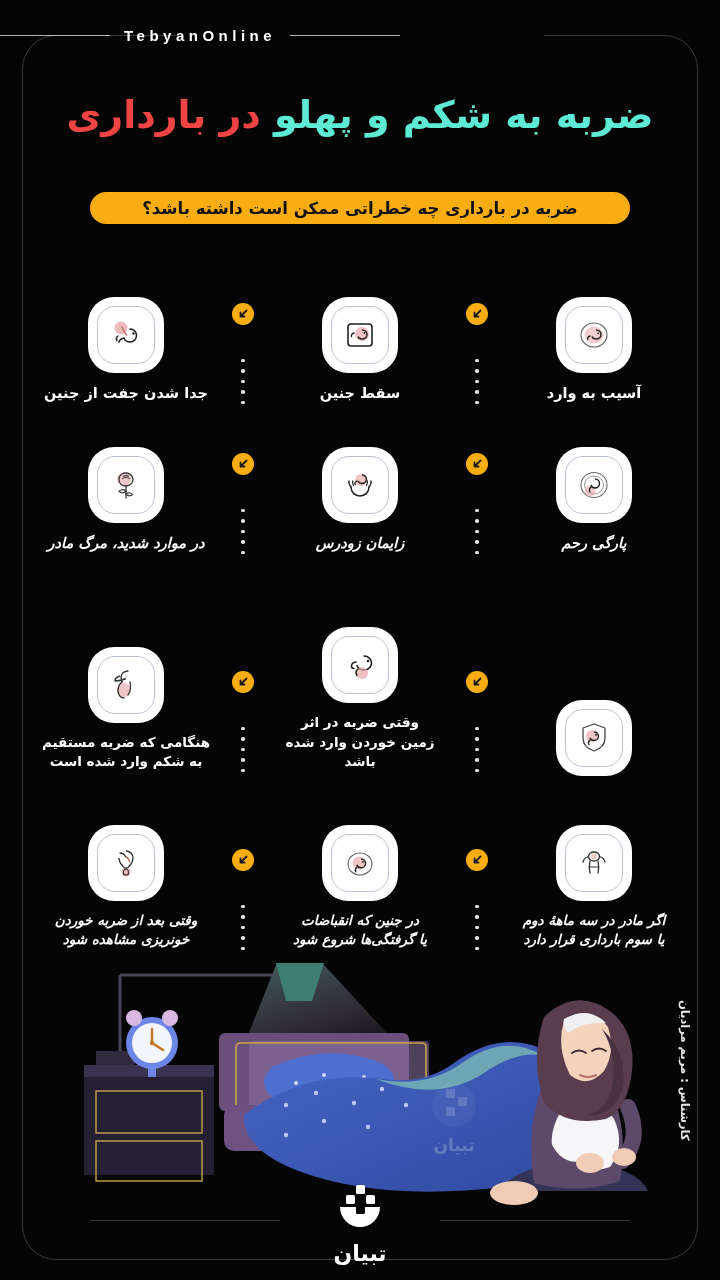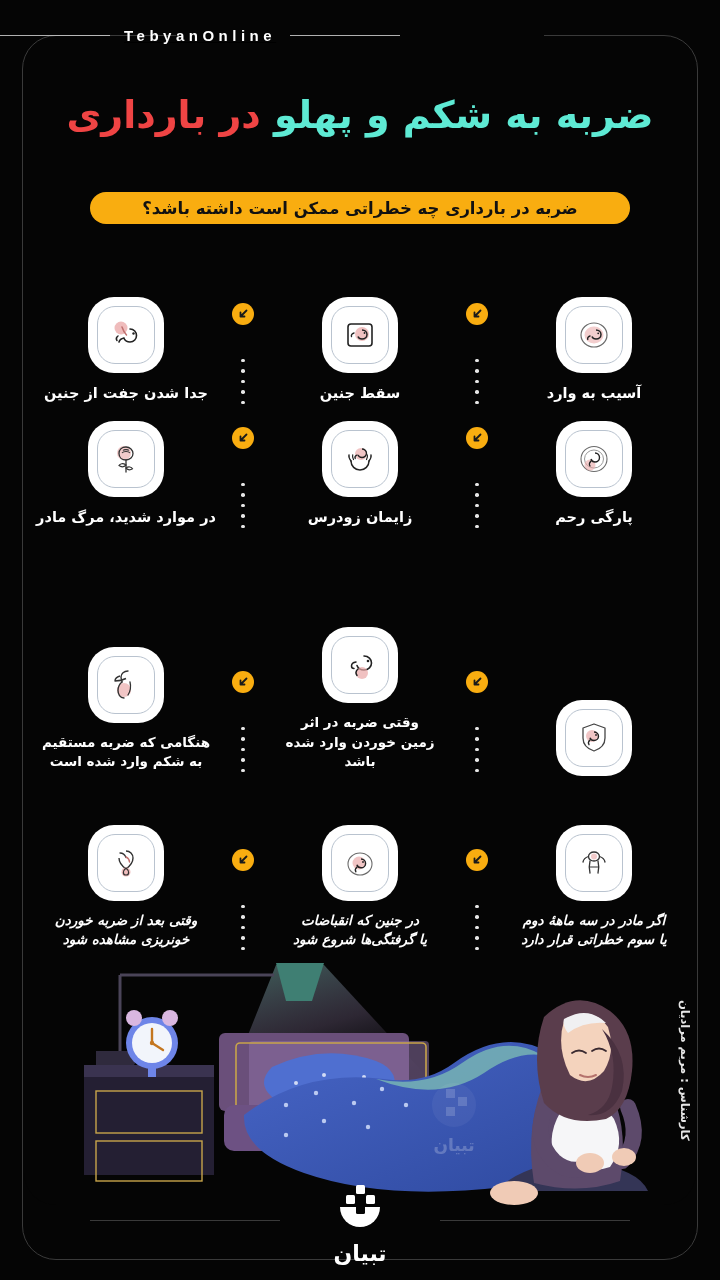--- a/index.html
+++ b/index.html
@@ -94,21 +94,21 @@
     left: 36px; right: 36px;
     height: 150px;
     display: flex;
     flex-direction: row-reverse;
     align-items: flex-end;
     justify-content: space-between;
     z-index: 4;
     direction: rtl;
   }
   #row-1 { top: 254px; }
-  #row-2 { top: 378px; }
+  #row-2 { top: 404px; font-style: italic; }
   #row-3 { top: 622px; }
   #row-4 { top: 800px; font-style: italic; }
 
   .cell {
     width: 180px;
     display: flex; flex-direction: column; align-items: center;
   }
   .icon-badge {
     width: 68px; height: 68px;
     background: #ffffff;
@@ -535,21 +535,21 @@
           <svg viewBox="0 0 40 40">
             <path d="M20 9c-3 0-5.5 2-5.5 4.5S17 18 20 18s5.5-2 5.5-4.5S23 9 20 9z" fill="none" stroke="#333" stroke-width="1.3"></path>
             <circle cx="20" cy="13.5" r="3" fill="#eaa6a6" opacity=".6"></circle>
             <path d="M14.5 13.5c-3 1-5 3-5.5 5.5M25.5 13.5c3 1 5 3 5.5 5.5" fill="none" stroke="#333" stroke-width="1.3" stroke-linecap="round"></path>
             <path d="M16 18c-1 4-1 8 0 12M24 18c1 4 1 8 0 12" fill="none" stroke="#333" stroke-width="1.3" stroke-linecap="round"></path>
             <path d="M16 24h8" fill="none" stroke="#333" stroke-width="1.2"></path>
           </svg>
         </div>
       </div>
       <div class="cell-label">اگر مادر در سه ماههٔ دوم
-یا سوم خطراتی قرار دارد</div>
+یا سوم بارداری قرار دارد</div>
     </div>
   </div>
 
   <div class="illustration">
     <svg viewBox="0 0 672 250" preserveAspectRatio="xMidYMax meet">
       <defs>
         <linearGradient id="lampbeam" x1="0" y1="0" x2="0.5" y2="1">
           <stop offset="0%" stop-color="#5f9a8e" stop-opacity="0.85"></stop>
           <stop offset="55%" stop-color="#7c6a8e" stop-opacity="0.45"></stop>
           <stop offset="100%" stop-color="#3d3550" stop-opacity="0.05"></stop>

